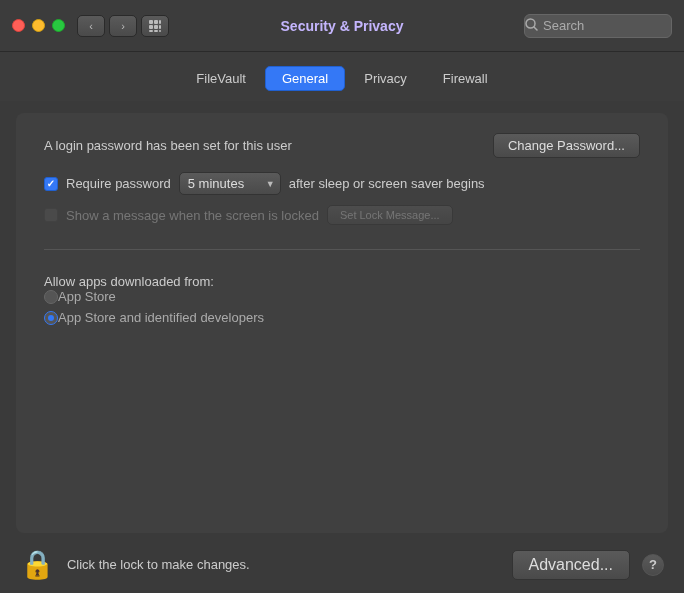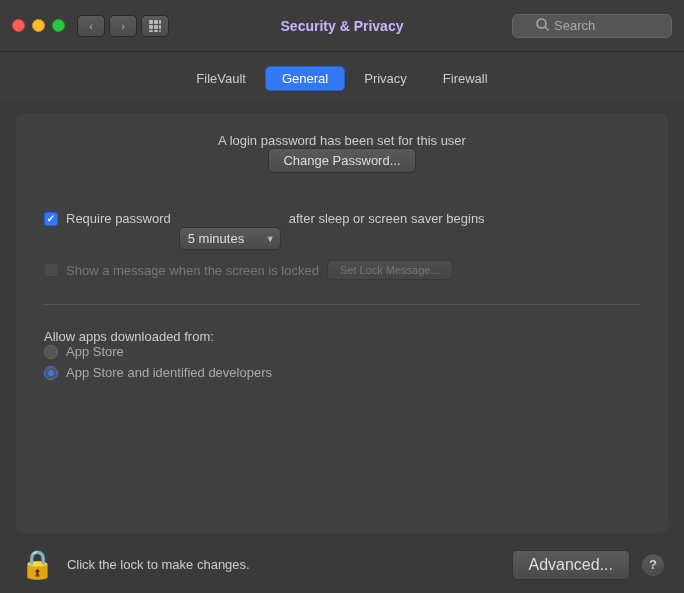--- a/index.html
+++ b/index.html
@@ -85,22 +85,22 @@
       text-align: right;
     }
 
     .search-bar {
       margin-left: auto;
       display: flex;
       align-items: center;
       background: #555;
       border: 1px solid #666;
       border-radius: 6px;
-      padding: 3px 23px;
-      width: 160px;
+      padding: 3px 0;
+      width: 148px;
       gap: 5px;
     }
 
     .search-icon-svg {
       color: #aaa;
       font-size: 12px;
     }
 
     .search-input {
       background: transparent;
@@ -144,21 +144,20 @@
       border-top: 1px solid #555;
       margin: 24px 0;
     }
 
     
     .password-row {
       display: flex;
       align-items: center;
       justify-content: space-between;
       margin-bottom: 14px;
-      flex-direction: column;
     }
 
     .password-label {
       color: #ccc;
       font-size: 13px;
     }
 
     .change-password-btn {
       background: linear-gradient(to bottom, #5a5a5a, #4a4a4a);
       border: 1px solid #333;
@@ -207,21 +206,20 @@
 
     .require-label {
       color: #ccc;
       font-size: 13px;
     }
 
     .dropdown-wrapper {
       position: relative;
       display: inline-flex;
       align-items: center;
-      margin-top: 40px;
     }
 
     .dropdown-wrapper select {
       background: linear-gradient(to bottom, #5a5a5a, #4a4a4a);
       border: 1px solid #333;
       border-radius: 5px;
       color: #ddd;
       padding: 3px 22px 3px 8px;
       font-size: 13px;
       cursor: pointer;
@@ -267,21 +265,20 @@
     }
 
     .allow-apps-label {
       color: #ccc;
       font-size: 13px;
     }
 
     .radio-row {
       display: flex;
       align-items: flex-end;
-      gap: 8px;
       margin-bottom: 6px;
     }
 
     .radio-btn {
       width: 14px;
       height: 14px;
       border-radius: 50%;
       border: 1px solid #666;
       background: #555;
       flex-shrink: 0;

